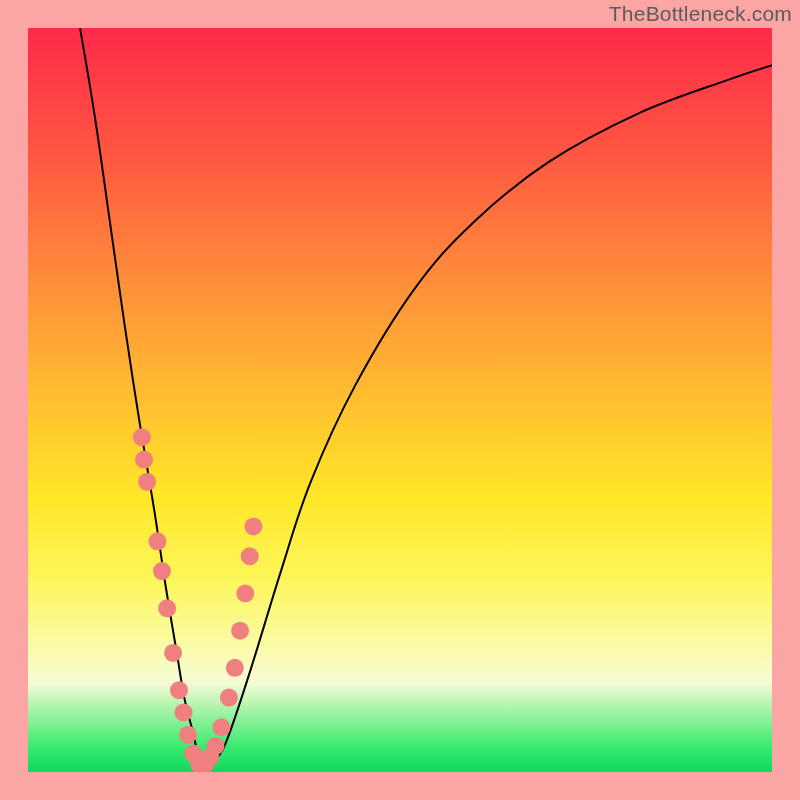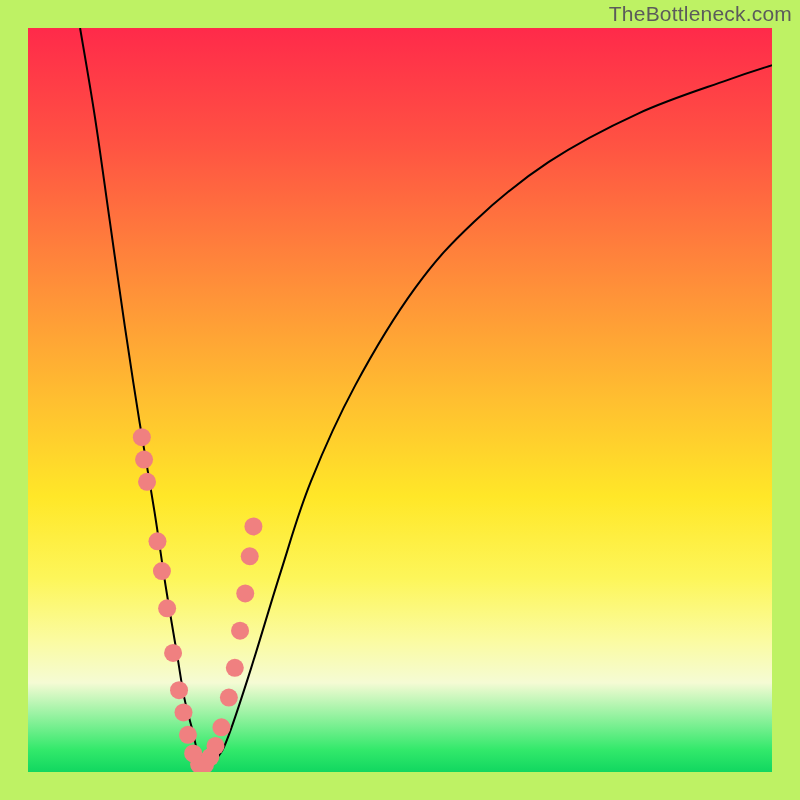--- a/index.html
+++ b/index.html
@@ -10,21 +10,21 @@
     overflow: hidden;
     background: #000;
     font-family: Arial, Helvetica, sans-serif;
   }
   .frame {
     position: absolute;
     left: 0;
     top: 0;
     width: 800px;
     height: 800px;
-    background: #bef264;
+    background: #fca5a5;
   }
   .plot-area {
     position: absolute;
     left: 28px;
     top: 28px;
     width: 744px;
     height: 744px;
     overflow: hidden;
   }
   .gradient-bg {

